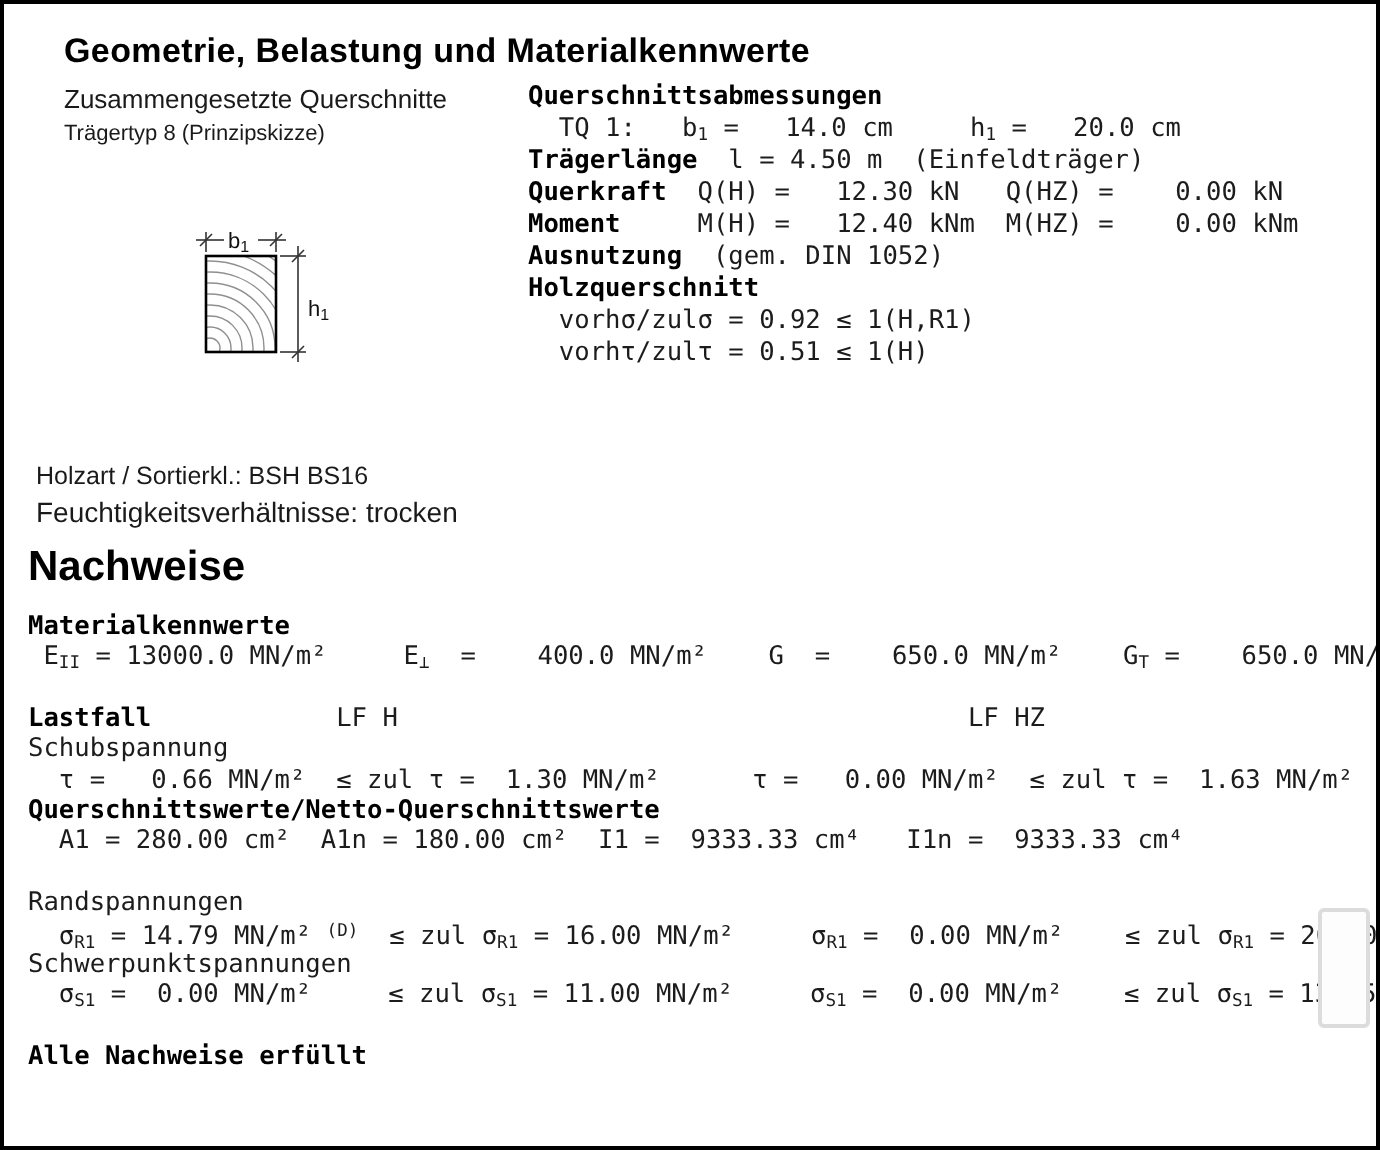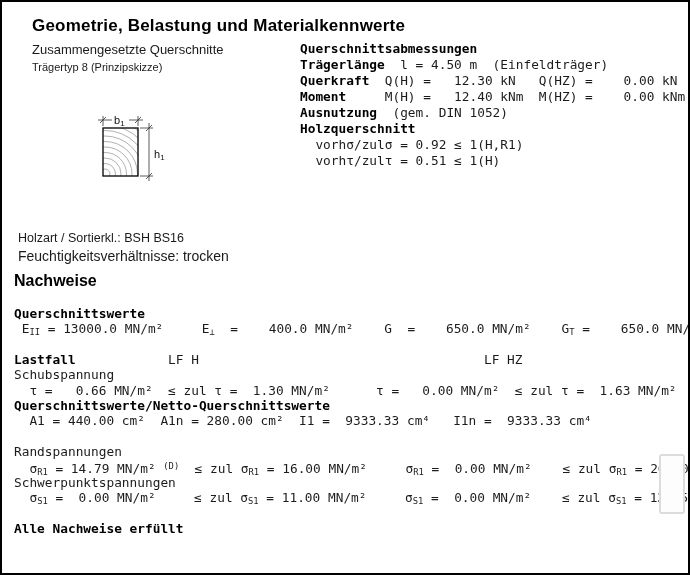--- a/index.html
+++ b/index.html
@@ -7,30 +7,30 @@
     position:relative;width:690px;height:575px;box-sizing:border-box;
     background:#ffffff;border:2px solid #000;overflow:hidden;
     font-family:"Liberation Sans",sans-serif;color:#111;
   }
   .abs{position:absolute;}
   .title{left:30px;top:14px;font-size:17px;font-weight:bold;color:#000;letter-spacing:0.2px;}
   .subtitle{left:30px;top:40px;font-size:13px;color:#1a1a1a;}
   .beamtype{left:30px;top:59px;font-size:11px;color:#1a1a1a;}
   .woodline{left:16px;top:229px;font-size:12.5px;color:#1a1a1a;}
   .moistline{left:16px;top:246px;font-size:14px;color:#1a1a1a;}
-  .nwhead{left:12px;top:270px;font-size:16px;font-weight:bold;color:#000;}
+  .nwhead{left:12px;top:270px;font-size:21px;font-weight:bold;color:#000;}
 
   .mono-block{position:absolute;}
   .cs-block{left:262px;top:39px;}
   .nw-block{left:12px;top:304px;}
   .mline{
     white-space:pre;font-family:"DejaVu Sans Mono",monospace;
     font-size:12.8px;color:#1c1c1c;
   }
-  .cs-block .mline{height:16px;line-height:16px;margin-left:36px;}
+  .cs-block .mline{height:16px;line-height:16px;}
   .nw-block .mline{height:15.33px;line-height:15.33px;}
   .b{font-weight:bold;color:#000;}
   .sub{font-size:8.8px;vertical-align:-2px;}
   .sup{font-size:8.8px;vertical-align:4px;}
 
   .sketch{left:70px;top:94px;width:134px;height:114px;}
   .artifact{
     left:657px;top:452px;width:26px;height:60px;box-sizing:border-box;
     border:2px solid #dcdcdc;border-radius:3px;background:#fdfdfd;
   }
@@ -79,43 +79,44 @@
       <line x1="68" y1="80" x2="81" y2="80"></line>
       <line x1="77" y1="27" x2="77" y2="85"></line>
       <line x1="74" y1="35" x2="80" y2="29"></line>
       <line x1="74" y1="83" x2="80" y2="77"></line>
     </g>
     <text x="82" y="62" font-size="11" fill="#111"><tspan>h</tspan><tspan dy="2" font-size="8">1</tspan></text>
   </svg>
 
   <div class="mono-block cs-block">
     <div class="mline"><span class="b">Querschnittsabmessungen</span></div>
+    <div class="mline"><span>  TQ 1:   b</span><span class="sub">1</span><span> =   14.0 cm     h</span><span class="sub">1</span><span> =   20.0 cm</span></div>
     <div class="mline"><span class="b">Trägerlänge</span><span>  l = 4.50 m  (Einfeldträger)</span></div>
     <div class="mline"><span class="b">Querkraft</span><span>  Q(H) =   12.30 kN   Q(HZ) =    0.00 kN</span></div>
     <div class="mline"><span class="b">Moment</span><span>     M(H) =   12.40 kNm  M(HZ) =    0.00 kNm</span></div>
     <div class="mline"><span class="b">Ausnutzung</span><span>  (gem. DIN 1052)</span></div>
     <div class="mline"><span class="b">Holzquerschnitt</span></div>
     <div class="mline"><span>  vorhσ/zulσ = 0.92 ≤ 1(H,R1)</span></div>
     <div class="mline"><span>  vorhτ/zulτ = 0.51 ≤ 1(H)</span></div>
   </div>
 
   <div class="abs woodline">Holzart / Sortierkl.:   BSH BS16</div>
   <div class="abs moistline">Feuchtigkeitsverhältnisse:  trocken</div>
 
   <div class="abs nwhead">Nachweise</div>
 
   <div class="mono-block nw-block">
-    <div class="mline"><span class="b">Querschnittswerte</span></div>
+    <div class="mline"><span class="b">Materialkennwerte</span></div>
     <div class="mline"><span> E</span><span class="sub">II</span><span> = 13000.0 MN/m²     E</span><span class="sub">⊥</span><span>  =    400.0 MN/m²    G  =    650.0 MN/m²    G</span><span class="sub">T</span><span> =    650.0 MN/m²</span></div>
     <div class="mline"></div>
     <div class="mline"><span class="b">Lastfall</span><span>            LF H                                     LF HZ</span></div>
     <div class="mline"><span>Schubspannung</span></div>
     <div class="mline"><span>  τ =   0.66 MN/m²  ≤ zul τ =  1.30 MN/m²      τ =   0.00 MN/m²  ≤ zul τ =  1.63 MN/m²</span></div>
     <div class="mline"><span class="b">Querschnittswerte/Netto-Querschnittswerte</span></div>
-    <div class="mline"><span>  A1 = 440.00 cm²  A1n = 280.00 cm²  I1 =  9333.33 cm⁴   I1n =  9333.33 cm⁴</span></div>
+    <div class="mline"><span>  A1 = 280.00 cm²  A1n = 180.00 cm²  I1 =  9333.33 cm⁴   I1n =  9333.33 cm⁴</span></div>
     <div class="mline"></div>
     <div class="mline"><span>Randspannungen</span></div>
     <div class="mline"><span>  σ</span><span class="sub">R1</span><span> = 14.79 MN/m² </span><span class="sup">(D)</span><span>  ≤ zul σ</span><span class="sub">R1</span><span> = 16.00 MN/m²     σ</span><span class="sub">R1</span><span> =  0.00 MN/m²    ≤ zul σ</span><span class="sub">R1</span><span> = 20.00 MN/m²</span></div>
     <div class="mline"><span>Schwerpunktspannungen</span></div>
     <div class="mline"><span>  σ</span><span class="sub">S1</span><span> =  0.00 MN/m²     ≤ zul σ</span><span class="sub">S1</span><span> = 11.00 MN/m²     σ</span><span class="sub">S1</span><span> =  0.00 MN/m²    ≤ zul σ</span><span class="sub">S1</span><span> = 13.75 MN/m²</span></div>
     <div class="mline"></div>
     <div class="mline"><span class="b">Alle Nachweise erfüllt</span></div>
   </div>
 
   <div class="abs artifact"></div>

